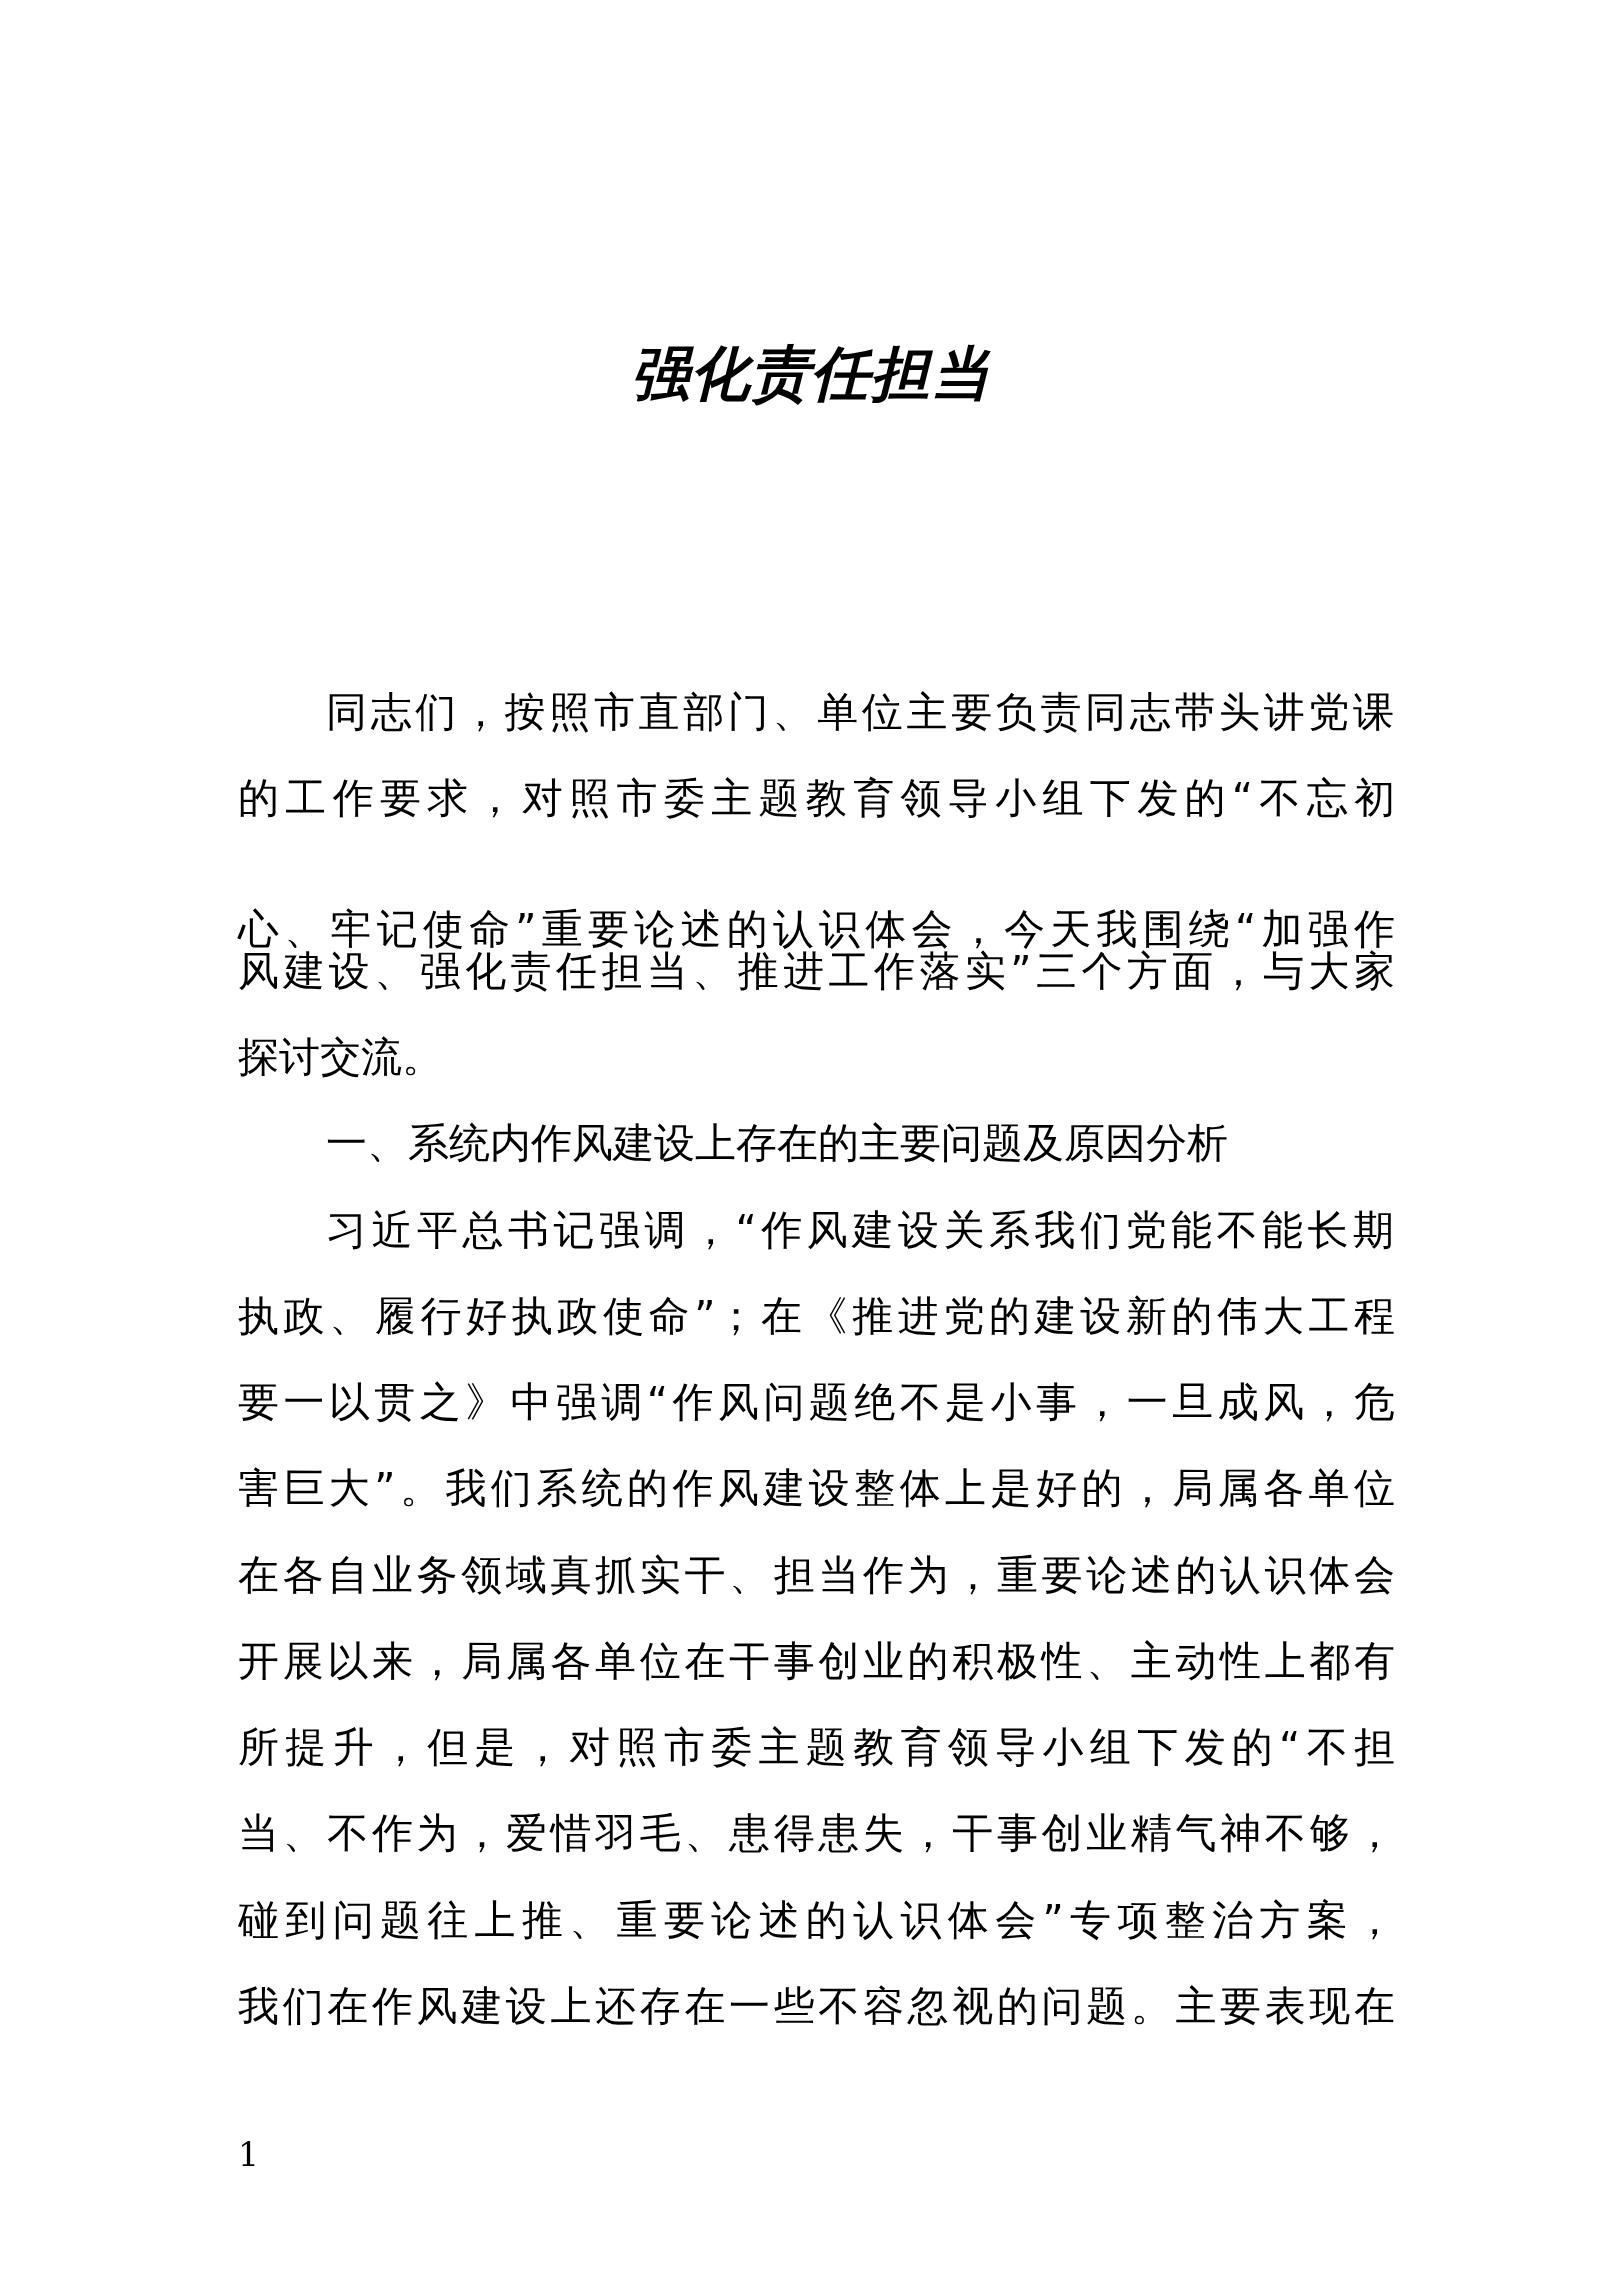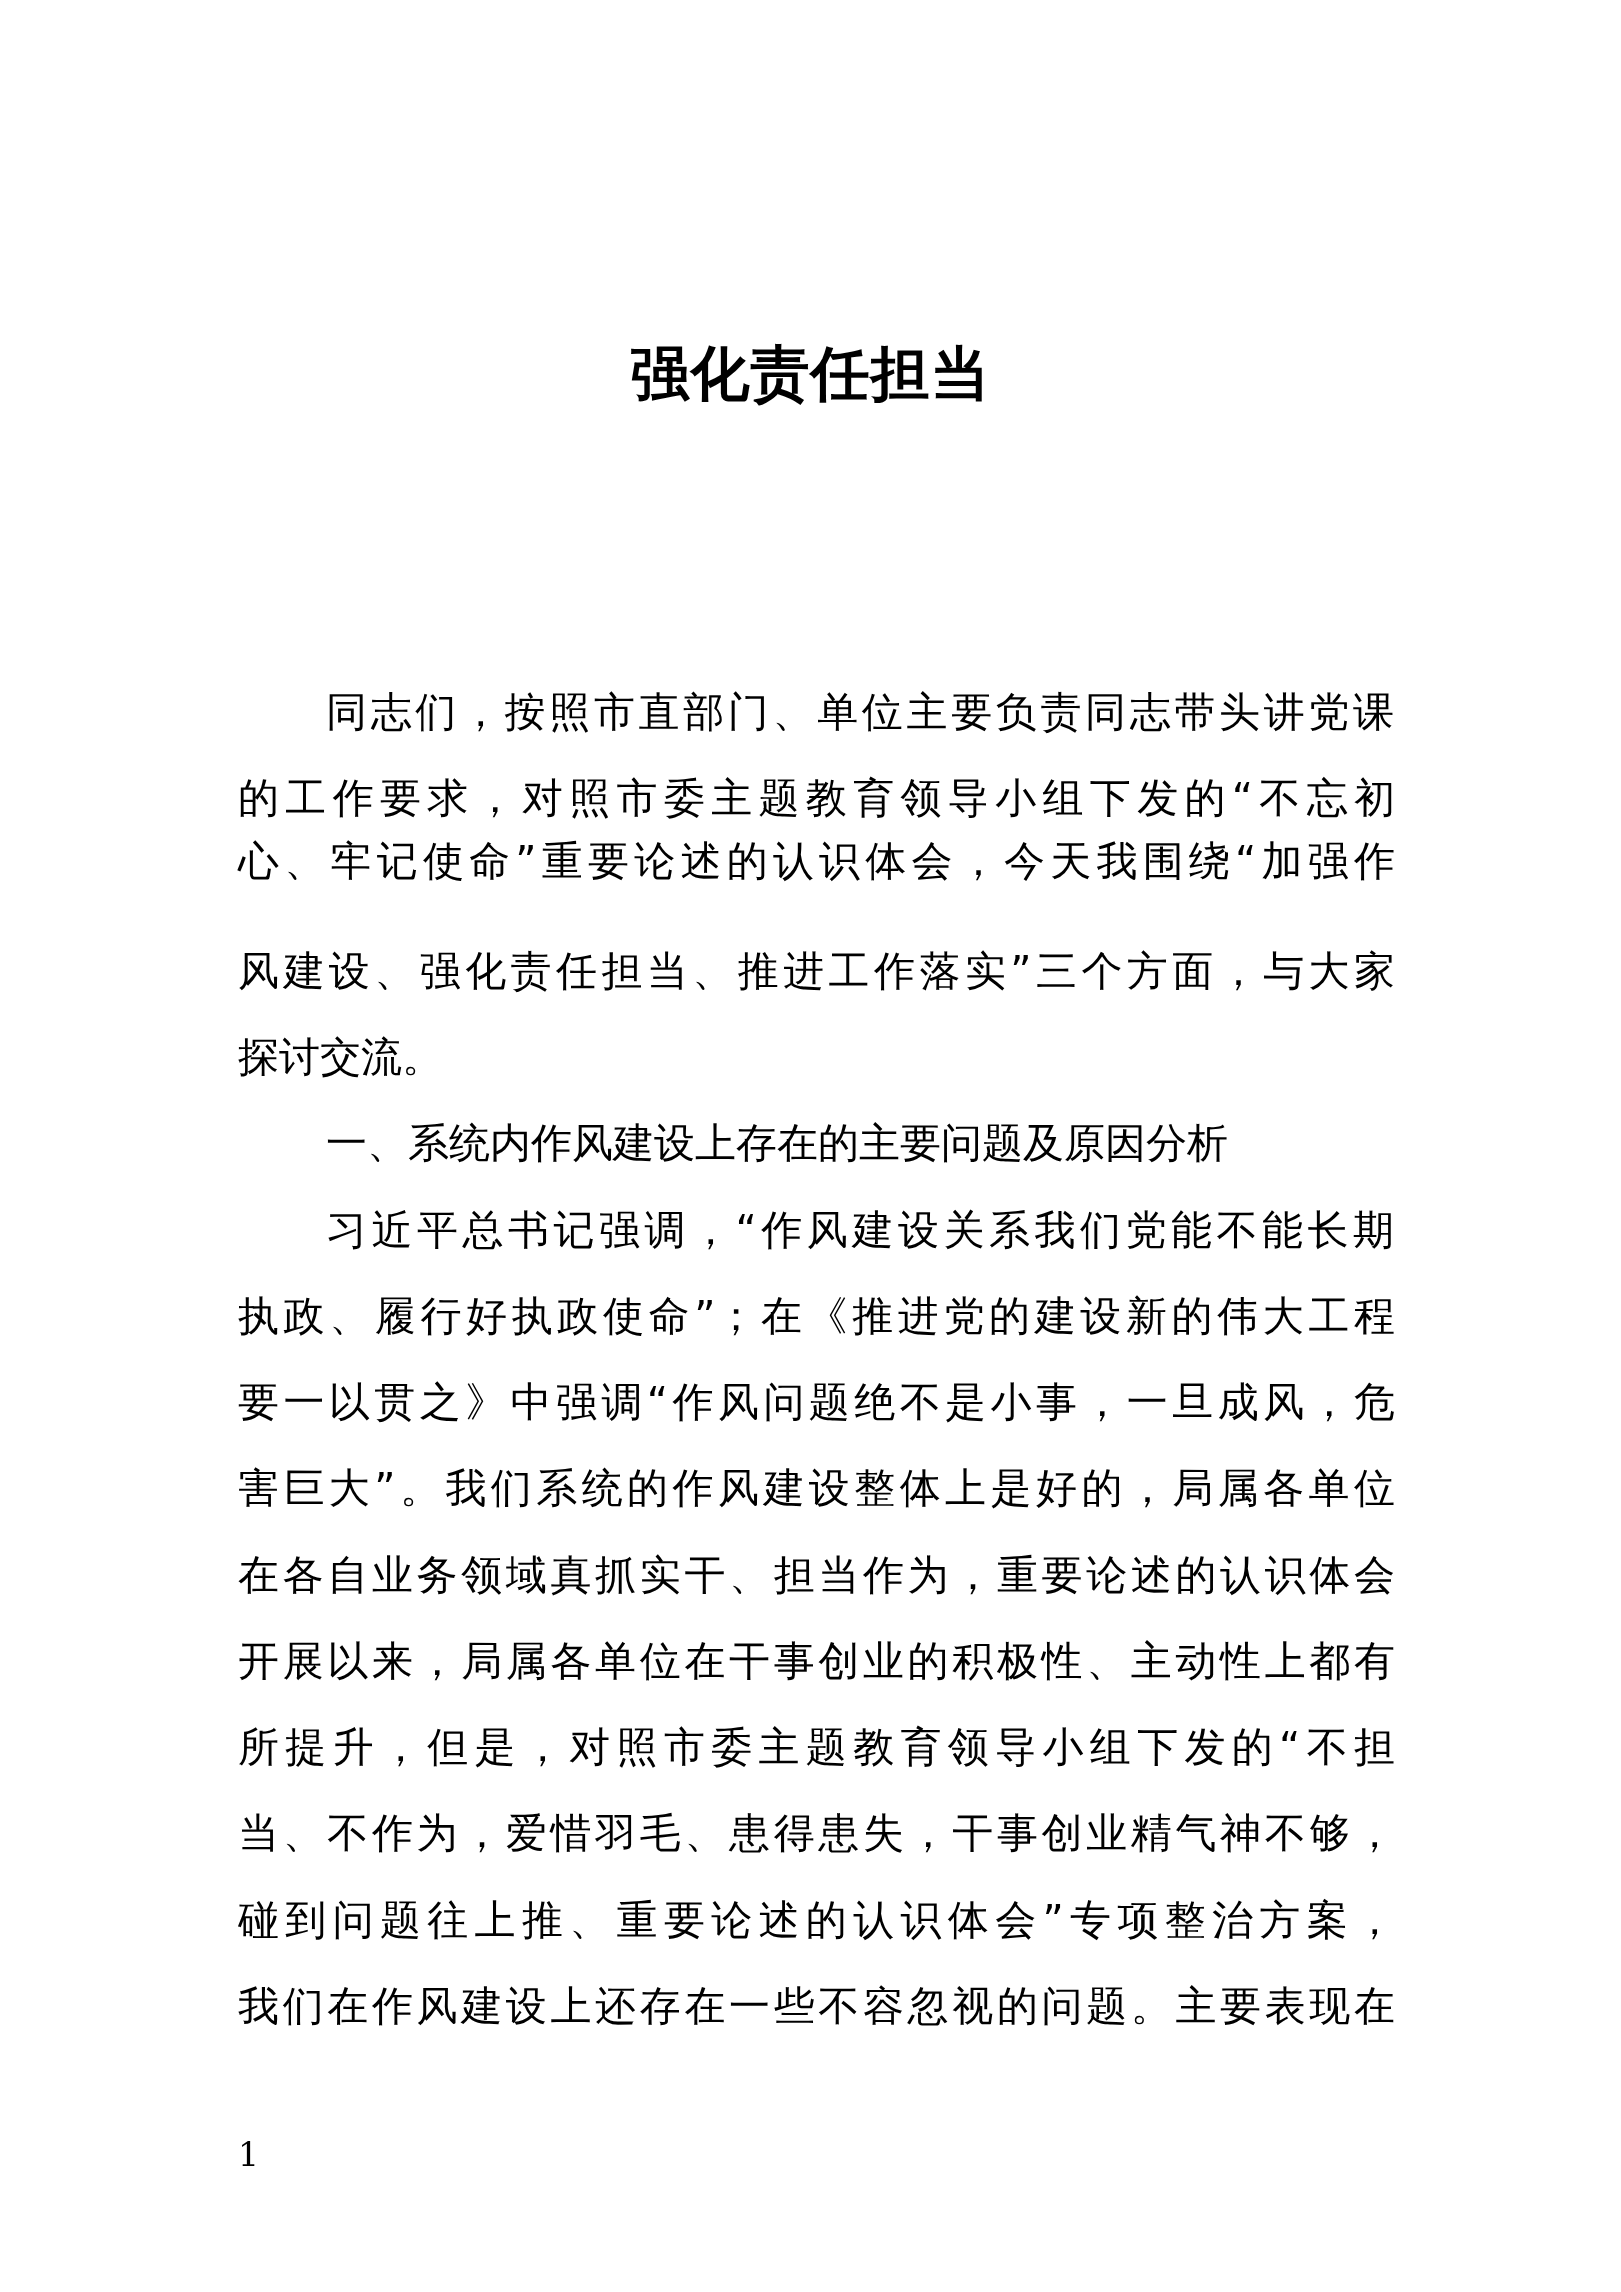--- a/index.html
+++ b/index.html
@@ -1,21 +1,21 @@
 <!DOCTYPE html>
 <html><head>
 <meta charset="utf-8">
 <style>
   html, body { margin:0; padding:0; background:#ffffff; }
   body { width:1621px; height:2293px; position:relative; overflow:hidden; color:#000; }
   .page { position:absolute; left:0; top:0; width:1621px; height:2293px; background:#fff; }
   .title-line {
     position:absolute; left:0; width:1621px; text-align:center;
     font-family:"DejaVu Sans", sans-serif; font-weight:bold;
-    font-size:59px; line-height:69px; letter-spacing:1px;
+    font-size:59px; line-height:69px; letter-spacing:1px;font-style:italic;
   }
   .body-line {
     position:absolute; left:238px; width:1157px;
     font-family:"DejaVu Sans", sans-serif; font-size:41px; line-height:59px;
     white-space:nowrap; text-align:justify; text-align-last:justify;
   }
   .body-line.last { text-align-last:left; }
   .body-line.indent { left:326px; width:1068px; }
   .page-number {
     position:absolute; left:238px; top:2135px;
@@ -24,21 +24,21 @@
 </style>
 </head>
 <body>
 
 <div class="page">
 
   <div class="title-line" style="top:339px;">强化责任担当</div>
 
   <div class="body-line indent" style="top:683px;">同志们，按照市直部门、单位主要负责同志带头讲党课</div>
   <div class="body-line" style="top:769px;">的工作要求，对照市委主题教育领导小组下发的“不忘初</div>
-  <div class="body-line" style="top:832px;">心、牢记使命”重要论述的认识体会，今天我围绕“加强作</div>
+  <div class="body-line" style="top:900px;">心、牢记使命”重要论述的认识体会，今天我围绕“加强作</div>
   <div class="body-line" style="top:942px;">风建设、强化责任担当、推进工作落实”三个方面，与大家</div>
   <div class="body-line last" style="top:1028px;">探讨交流。</div>
 
   <div class="body-line indent last" style="top:1114px;">一、系统内作风建设上存在的主要问题及原因分析</div>
 
   <div class="body-line indent" style="top:1201px;">习近平总书记强调，“作风建设关系我们党能不能长期</div>
   <div class="body-line" style="top:1287px;">执政、履行好执政使命”；在《推进党的建设新的伟大工程</div>
   <div class="body-line" style="top:1373px;">要一以贯之》中强调“作风问题绝不是小事，一旦成风，危</div>
   <div class="body-line" style="top:1459px;">害巨大”。我们系统的作风建设整体上是好的，局属各单位</div>
   <div class="body-line" style="top:1546px;">在各自业务领域真抓实干、担当作为，重要论述的认识体会</div>

